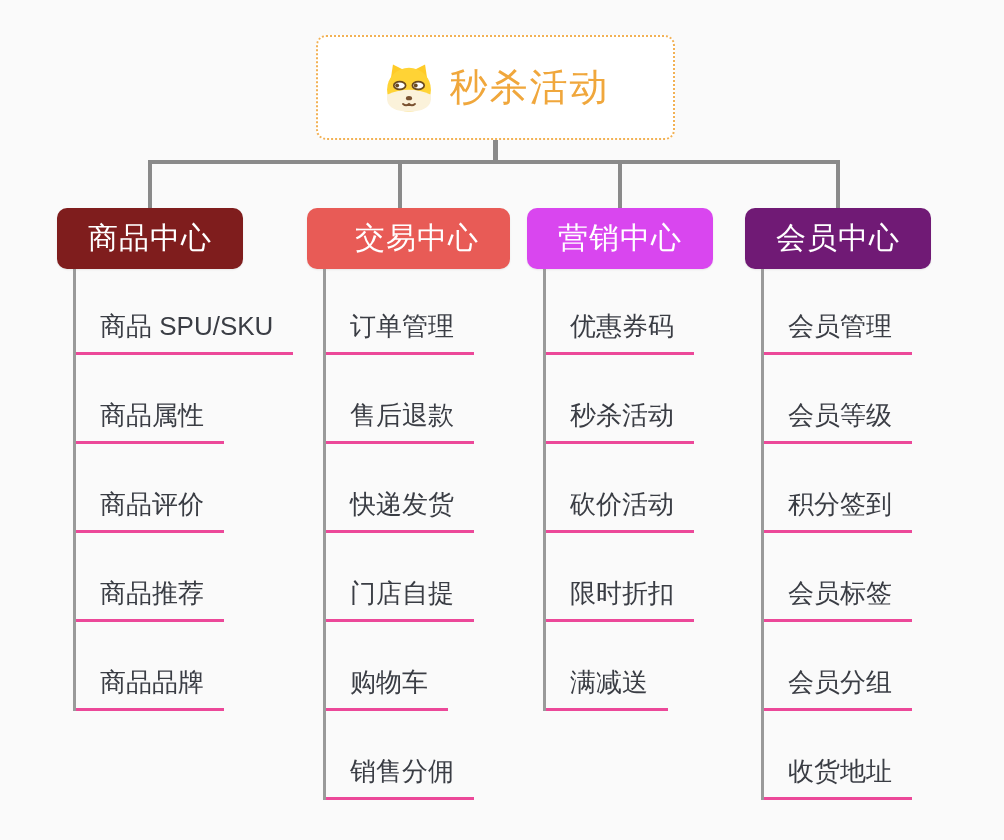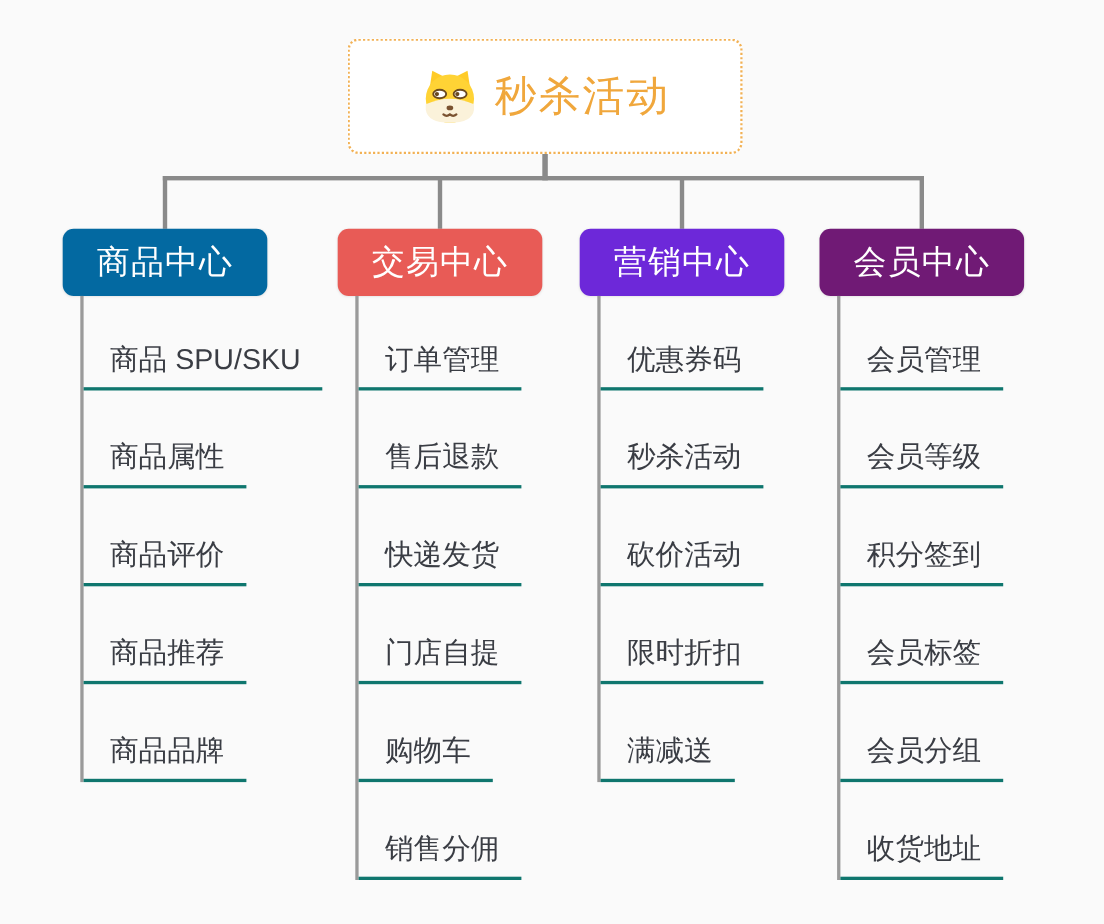--- a/index.html
+++ b/index.html
@@ -69,21 +69,21 @@
     width:max-content;
     border-left:3px solid #9A9A9A;
   }
   .children li{
     box-sizing:border-box;
     height:89px;
     width:max-content;
     display:flex;
     align-items:flex-end;
     padding:0 20px 8px 24px;
-    border-bottom:3px solid #0f766e;
+    border-bottom:3px solid #ec4899;
     font-size:26px;
     color:#3A3D44;
     white-space:nowrap;
     cursor:default;
   }
   .children li:first-child{height:86px;}
 </style>
 </head>
 <body>
 
@@ -108,44 +108,44 @@
   </div>
 
   <div class="line root-trunk"></div>
   <div class="line h-bus"></div>
   <div class="line drop d0"></div>
   <div class="line drop d1"></div>
   <div class="line drop d2"></div>
   <div class="line drop d3"></div>
 
   <div class="branch b0">
-    <div class="branch-header" style="background: #0369a1;">商品中心</div>
+    <div class="branch-header" style="background: #7f1d1d;">商品中心</div>
     <ul class="children">
       <li>商品 SPU/SKU</li>
       <li>商品属性</li>
       <li>商品评价</li>
       <li>商品推荐</li>
       <li>商品品牌</li>
     </ul>
   </div>
 
   <div class="branch b1">
-    <div class="branch-header" style="background: rgb(232, 91, 86);">交易中心</div>
+    <div class="branch-header" style="background: rgb(232, 91, 86); padding-left: 17px;">交易中心</div>
     <ul class="children">
       <li>订单管理</li>
       <li>售后退款</li>
       <li>快递发货</li>
       <li>门店自提</li>
       <li>购物车</li>
       <li>销售分佣</li>
     </ul>
   </div>
 
   <div class="branch b2">
-    <div class="branch-header" style="background: #6d28d9;">营销中心</div>
+    <div class="branch-header" style="background: #d946ef;">营销中心</div>
     <ul class="children">
       <li>优惠券码</li>
       <li>秒杀活动</li>
       <li>砍价活动</li>
       <li>限时折扣</li>
       <li>满减送</li>
     </ul>
   </div>
 
   <div class="branch b3">

